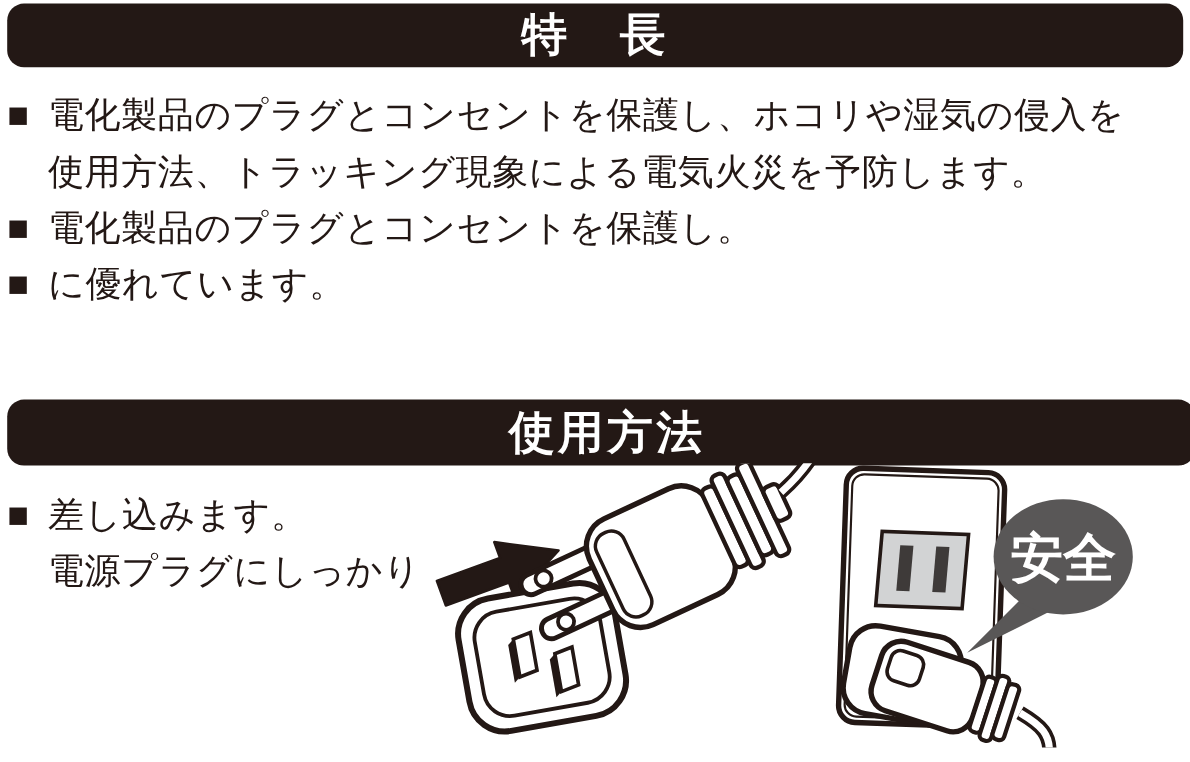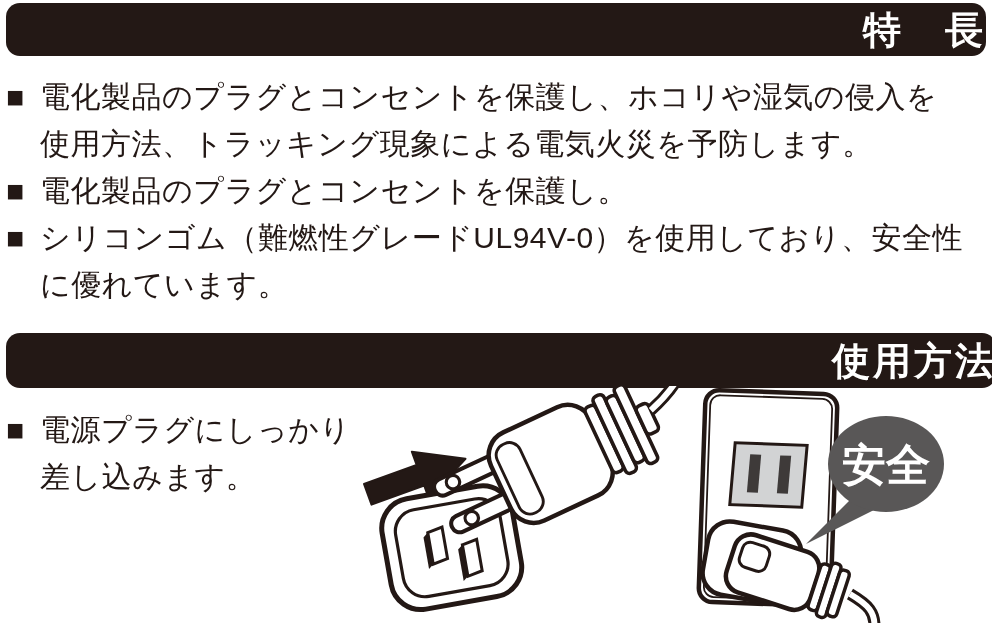--- a/index.html
+++ b/index.html
@@ -4,21 +4,21 @@
 <style>
   html,body{margin:0;padding:0;background:#fff;}
   .page{
     position:relative;width:992px;height:635px;background:#ffffff;
     overflow:hidden;font-family:"Liberation Sans","DejaVu Sans",sans-serif;
     color:#231815;
   }
   .banner{
     position:absolute;left:6px;width:980px;height:53px;
     background:#231815;border-radius:14px;
-    display:flex;align-items:center;justify-content:flex-end;
+    display:flex;align-items:center;justify-content:center;
   }
   .banner-title{
     color:#ffffff;font-size:38px;font-weight:bold;letter-spacing:3px;
     line-height:1;white-space:pre;
   }
   .bullet-list{position:absolute;left:6px;top:73px;width:980px;}
   .bullet{display:flex;align-items:flex-start;}
   .bullet .marker{
     flex:none;width:34px;font-size:30px;line-height:47px;
     color:#231815;font-weight:bold;
@@ -51,36 +51,35 @@
     </div>
     <div class="bullet">
       <span class="marker">■</span>
       <div class="lines">
         <div class="line">電化製品のプラグとコンセントを保護し。</div>
       </div>
     </div>
     <div class="bullet">
       <span class="marker">■</span>
       <div class="lines">
-        <div class="line">シリコンゴム（難燃性グレードUL94V-0）を使用しており、安全性</div>
         <div class="line">に優れています。</div>
       </div>
     </div>
   </div>
 
   <div class="banner" style="top:333px;height:55px;padding-left:10px;">
     <span class="banner-title">使用方法</span>
   </div>
 
   <div class="usage-list">
     <div class="bullet">
       <span class="marker">■</span>
       <div class="lines">
+        <div class="line">差し込みます。</div>
         <div class="line">電源プラグにしっかり</div>
-        <div class="line">差し込みます。</div>
       </div>
     </div>
   </div>
 
   <div class="illustration">
     <svg width="600" height="237" viewBox="0 0 600 237">
 
       <g transform="translate(12,98) rotate(-20)">
         <path d="M0,0 H56 V-14 L104,11 L56,36 V22 H0 Z" fill="#231815" stroke="#231815" stroke-width="2" stroke-linejoin="round"></path>
       </g>

